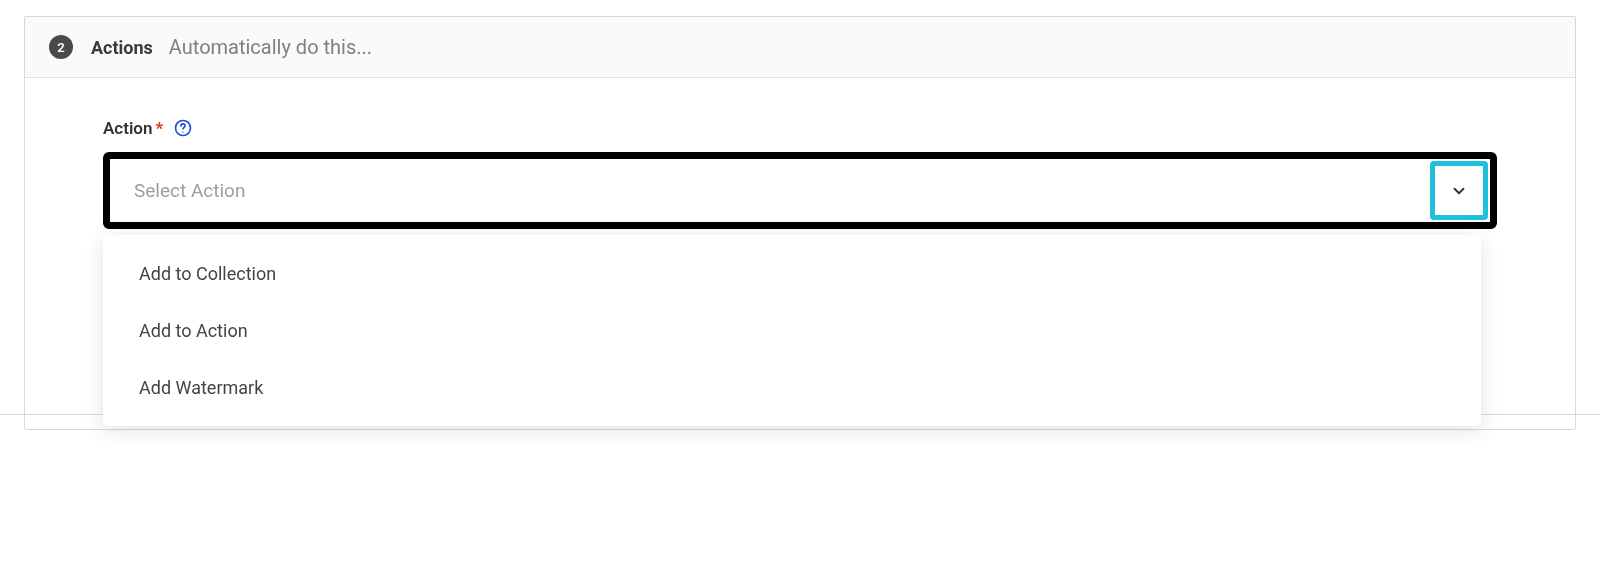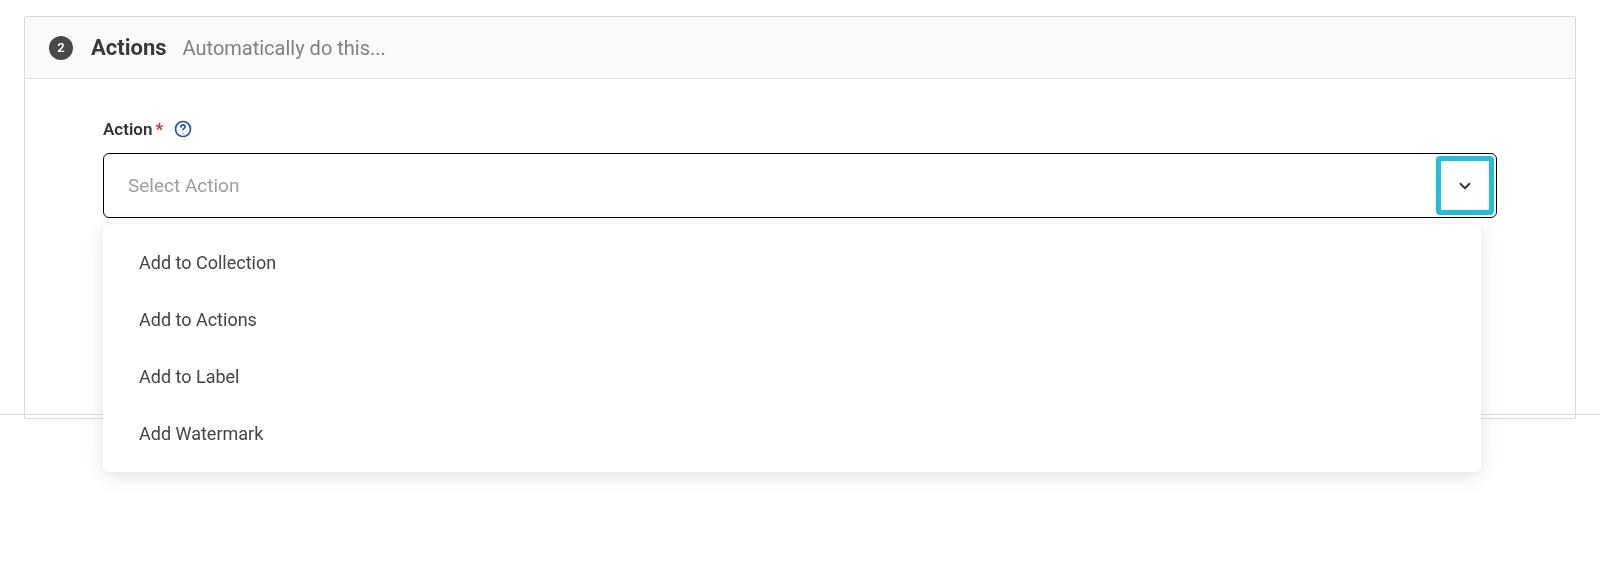--- a/index.html
+++ b/index.html
@@ -34,21 +34,21 @@
       background: #4a4a4a;
       color: #ffffff;
       display: flex;
       align-items: center;
       justify-content: center;
       font-size: 13px;
       font-weight: 600;
       margin-right: 18px;
     }
     .section-title {
-      font-size: 22px;
+      font-size: 18px;
       font-weight: 700;
       color: #3a3a3a;
       margin-right: 16px;
     }
     .section-subtitle {
       font-size: 20px;
       color: #808080;
       font-weight: 400;
     }
     .section-body {
@@ -79,21 +79,21 @@
       display: inline-flex;
       align-items: center;
       justify-content: center;
       cursor: pointer;
     }
     .select-wrapper {
       position: relative;
     }
     .select-box {
       width: 100%;
-      border: 1px solid #000000;
+      border: 7px solid #000000;
       border-radius: 6px;
       padding: 20px 60px 20px 24px;
       font-size: 19px;
       color: #9e9e9e;
       background: #ffffff;
       cursor: pointer;
       display: flex;
       align-items: center;
       justify-content: space-between;
       position: relative;
@@ -194,24 +194,21 @@
           </svg>
         </div>
       </div>
 
       <div class="dropdown-menu">
         <div class="dropdown-scroll">
           <div class="dropdown-item">
             <span>Add to Collection</span>
           </div>
           <div class="dropdown-item">
-            <span>Add to Actions</span>
-          </div>
-          <div class="dropdown-item">
-            <span>Add to Label</span>
+            <span>Add to Action</span>
           </div>
           <div class="dropdown-item">
             <span>Add Watermark</span>
           </div>
         </div>
       </div>
     </div>
 
   </div>
 </div>

